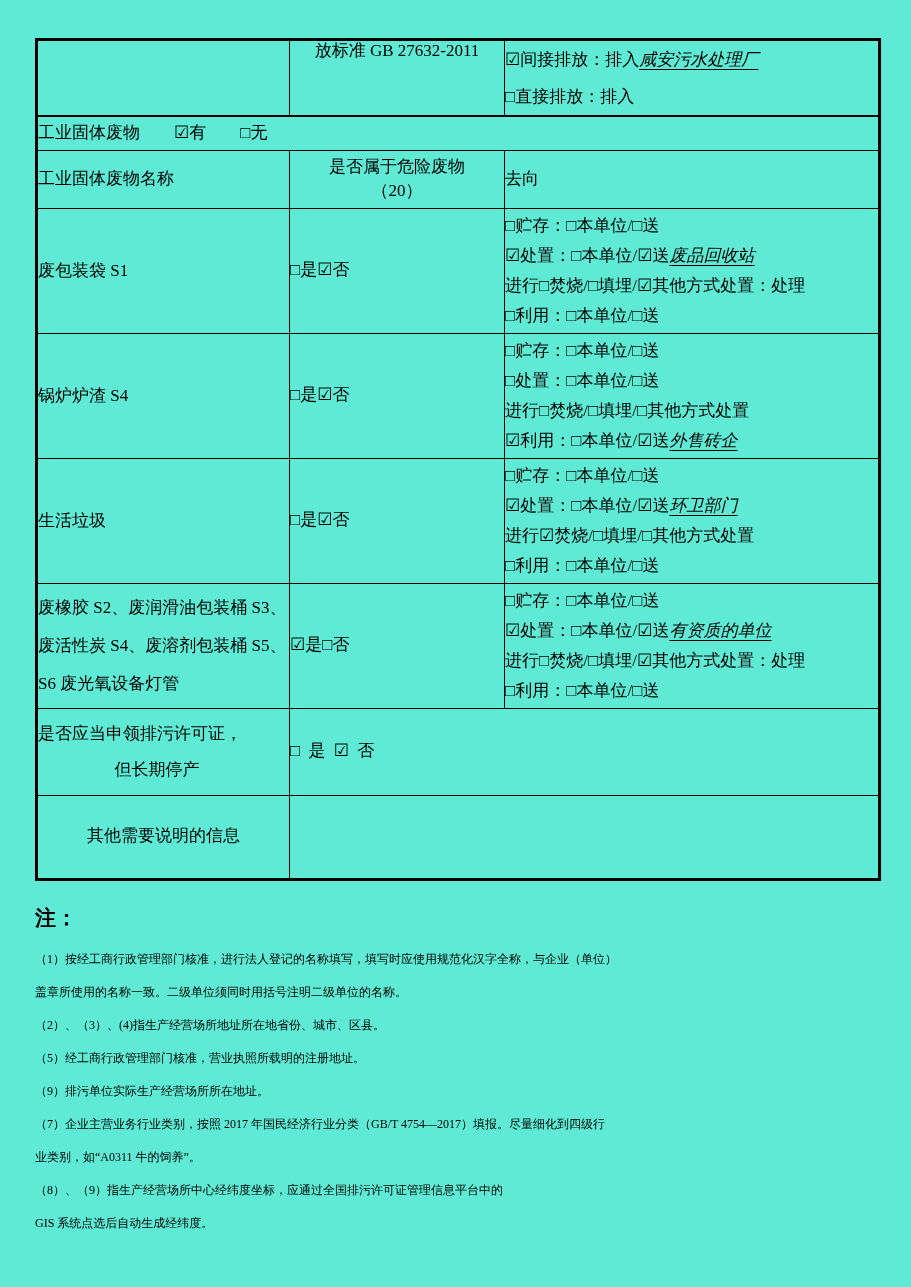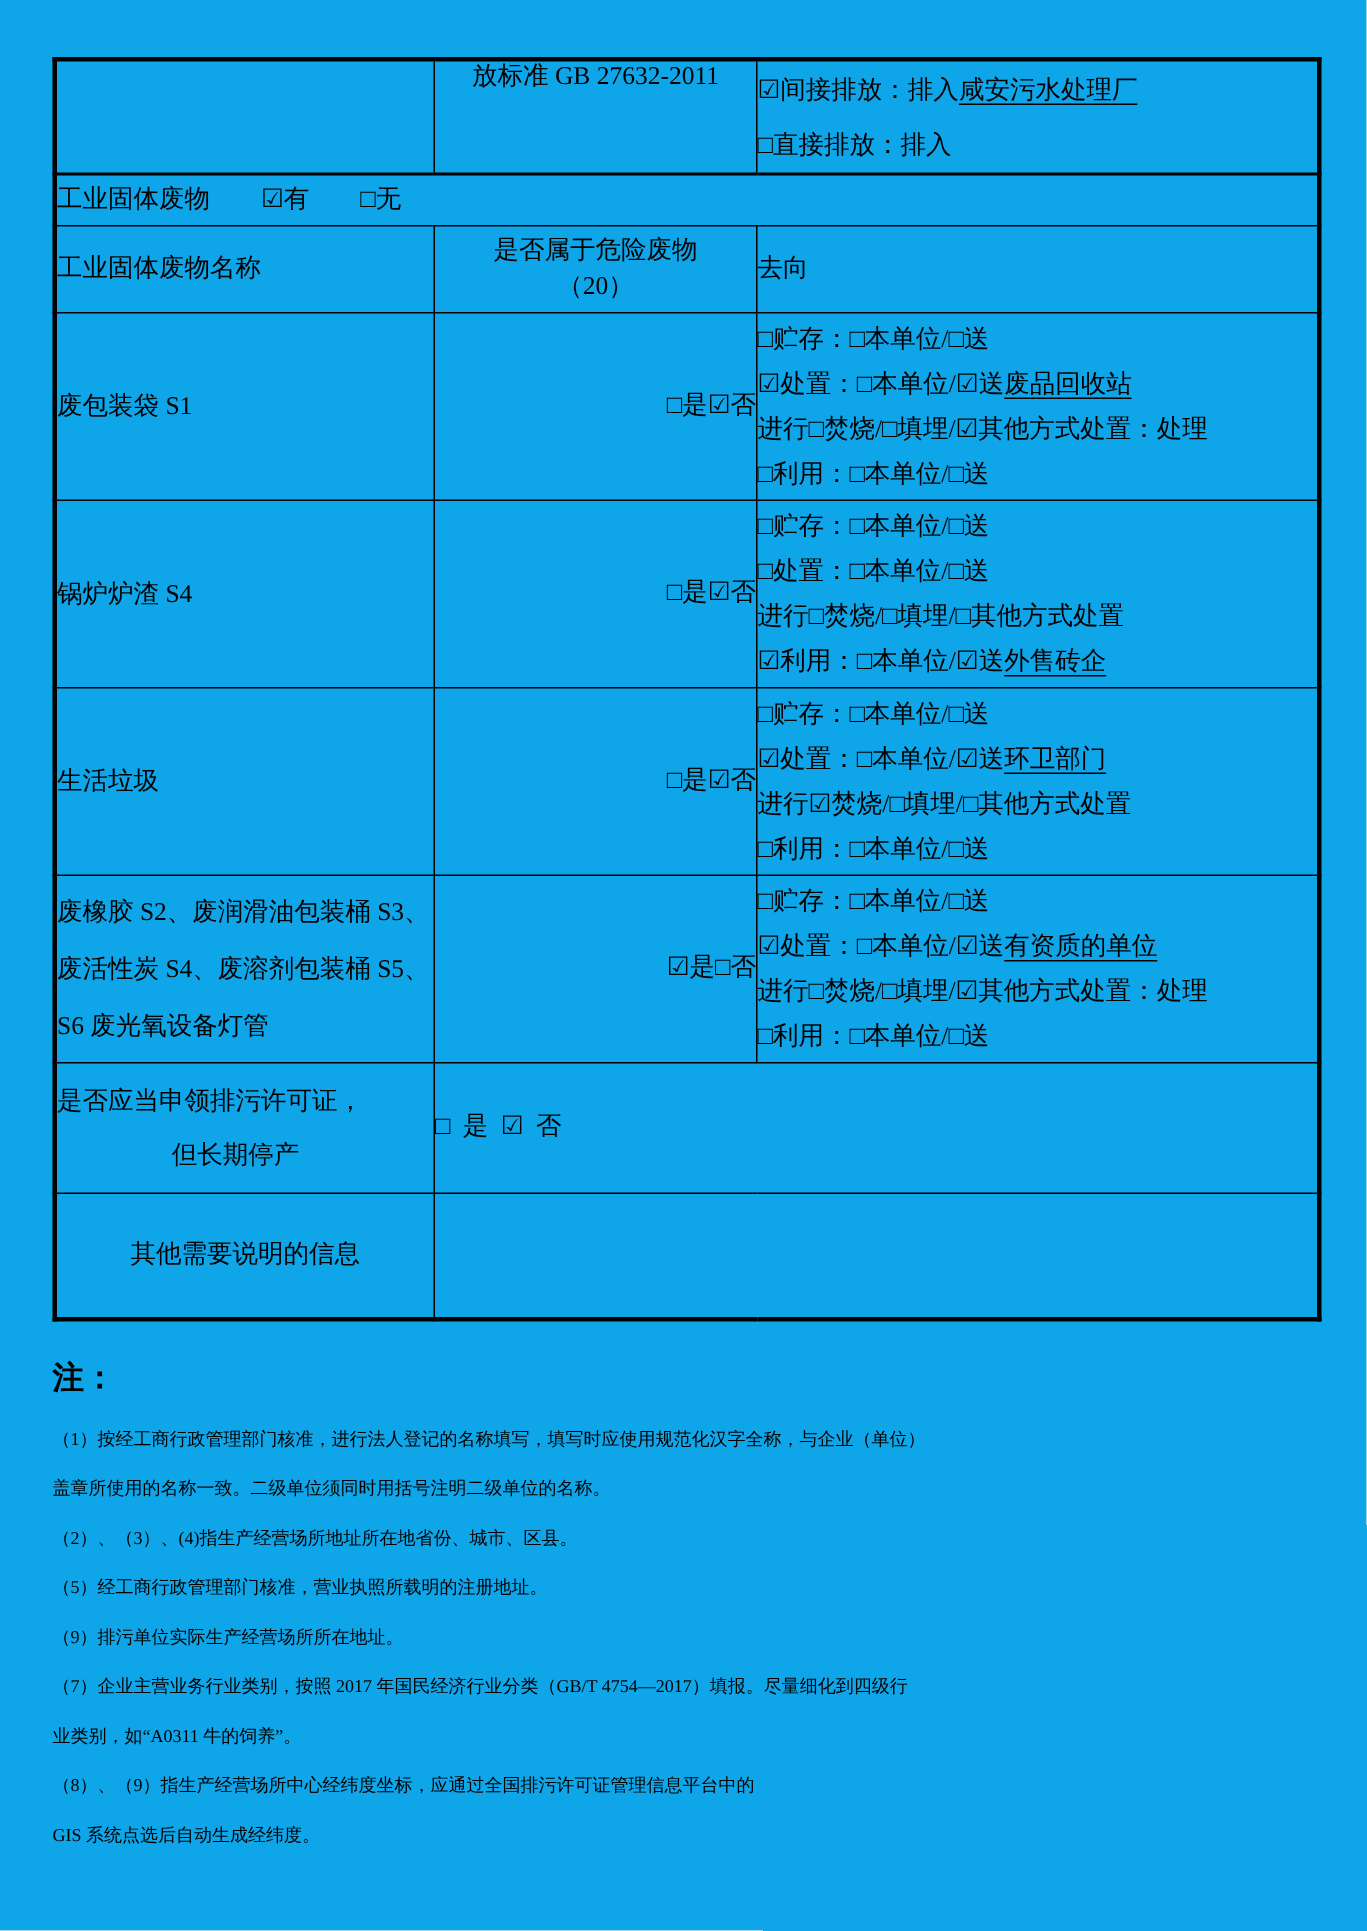--- a/index.html
+++ b/index.html
@@ -5,21 +5,21 @@
   * { margin: 0; padding: 0; box-sizing: border-box; }
   html, body { background: #ffffff; }
   body {
     font-family: "Liberation Serif", "DejaVu Serif", serif;
     color: #000000;
   }
   .page {
     position: relative;
     width: 911px;
     height: 1287px;
-    background: #0ea5e9;
+    background: #5eead4;
     overflow: hidden;
   }
   
   table.doc-table {
     position: absolute;
     left: 35px;
     top: 38px;
     width: 843px;
     border-collapse: collapse;
     table-layout: fixed;
@@ -45,25 +45,25 @@
 
   .std-cell { text-align: center; padding-top: 8px; }
   .route-cell { padding: 6px 4px 0 8px; }
   .route-cell .tline { height: 37px; line-height: 37px; white-space: nowrap; }
 
   .head-name { padding-left: 13px; }
   .head-hz { text-align: center; line-height: 24px; }
   .head-dest { padding-left: 8px; }
 
   .name-cell { padding: 4px 10px 4px 13px; line-height: 38px; }
-  .hz-cell { text-align: right; }
+  .hz-cell { text-align: left; }
   .dest-cell { padding: 5px 4px 0 8px; vertical-align: top; }
   .dest-cell .dline { height: 30px; line-height: 30px; white-space: nowrap; }
 
-  .u { text-decoration: underline; text-underline-offset: 4px; }
+  .u { text-decoration: underline; text-underline-offset: 4px; font-style: italic; }
 
   .permit-label { padding-left: 13px; line-height: 36px; }
   .permit-label .l2 { text-align: center; padding-right: 13px; }
   .permit-val { padding-left: 32px; letter-spacing: 2px; }
   .other-label { text-align: center; padding-left: 14px; }
 
   
   .notes {
     position: absolute;
     left: 35px;

